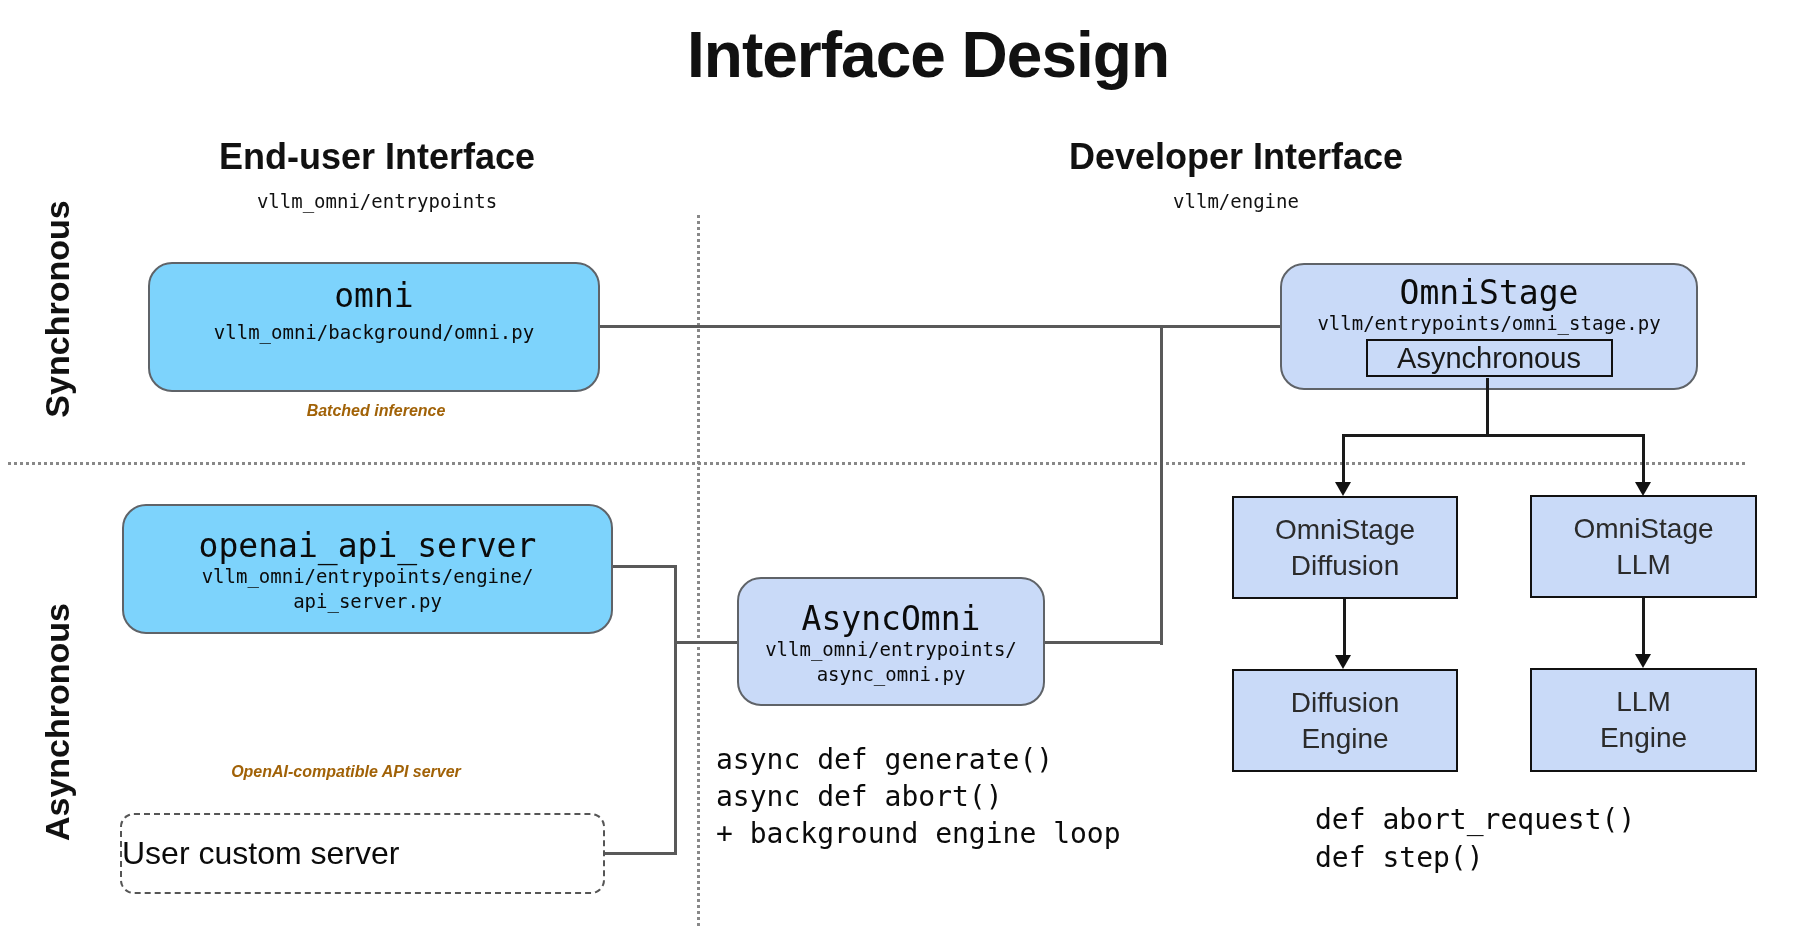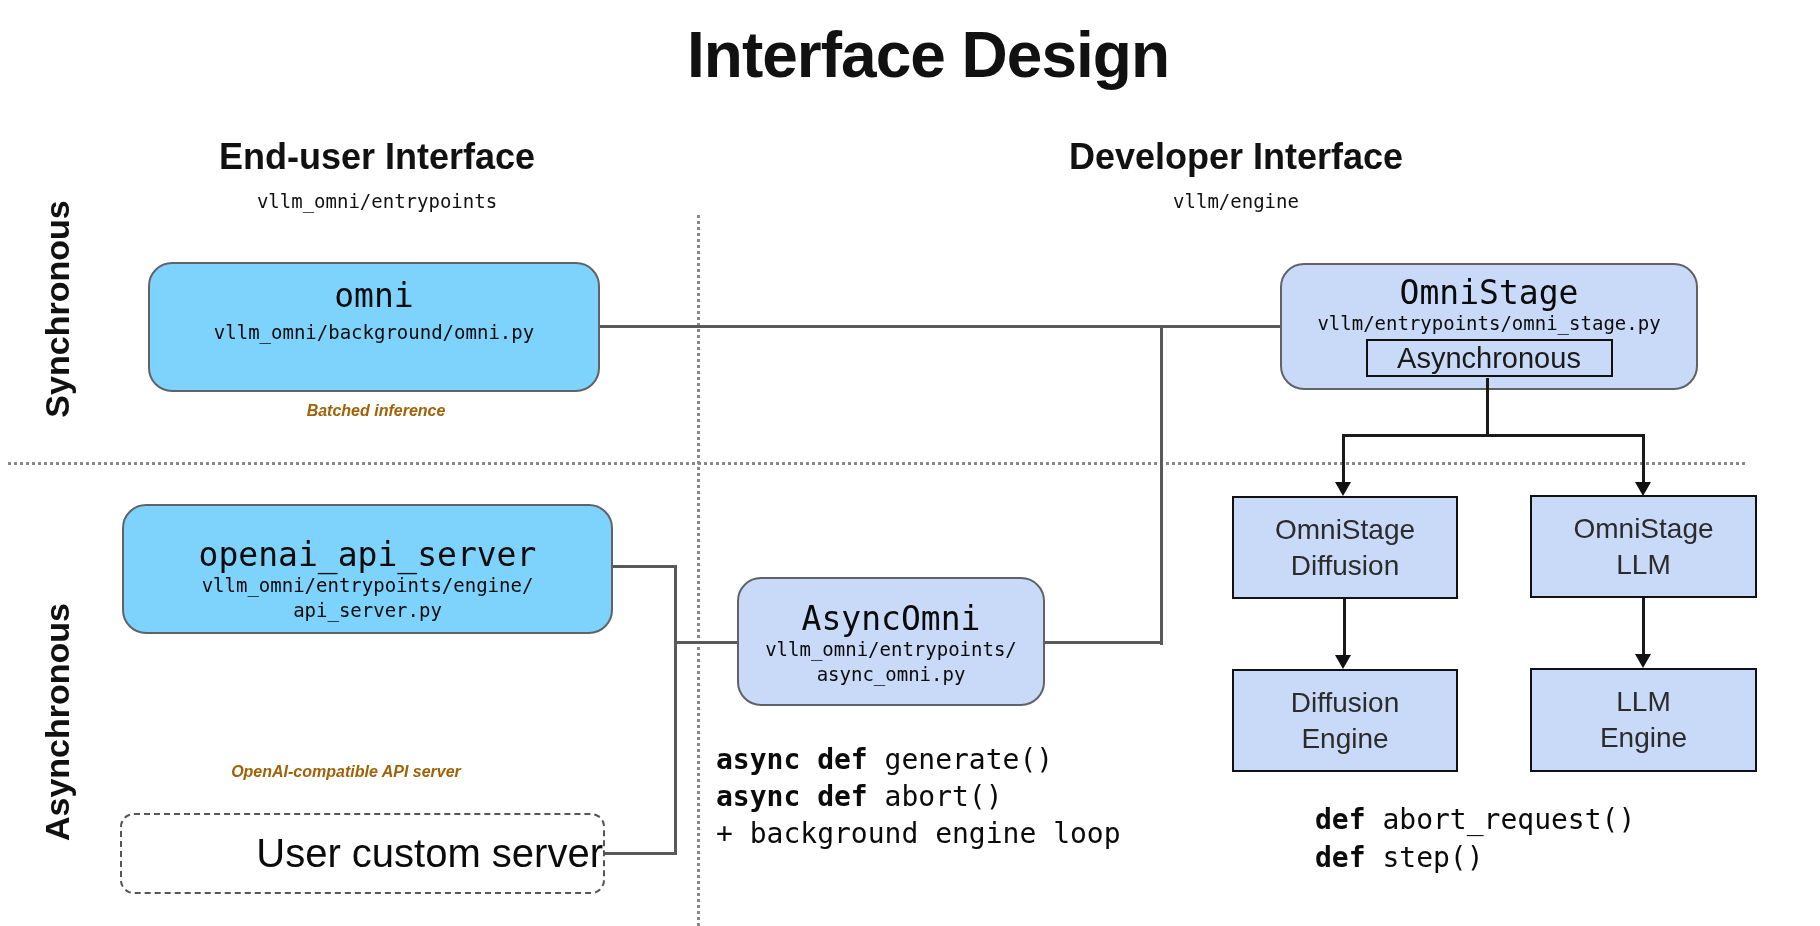--- a/index.html
+++ b/index.html
@@ -20,39 +20,39 @@
             align-items:center;box-sizing:border-box;}
   .green{background:#7dd3fc;}
   .blue{background:#c9daf8;}
   .box-title{font-family:"DejaVu Sans Mono",monospace;font-size:33px;font-weight:500;line-height:36px;color:#0b0b0b;}
   .box-path{font-family:"DejaVu Sans Mono",monospace;font-size:19px;line-height:25px;color:#0b0b0b;}
   .rectbox{background:#c9daf8;border:2.5px solid #111;box-sizing:border-box;display:flex;
            flex-direction:column;align-items:center;justify-content:center;
            font-size:28px;line-height:36px;color:#2b2b2b;}
   .innerbox{border:2px solid #111;background:transparent;display:flex;align-items:center;justify-content:center;
             font-family:"Liberation Sans",sans-serif;font-size:29px;font-weight:500;color:#1a1a1a;box-sizing:border-box;}
-  .dashedbox{border:2.5px dashed #555;border-radius:14px;display:flex;align-items:center;justify-content:flex-end;
-             font-size:40px;font-weight:500;color:#0b0b0b;box-sizing:border-box;background:#fff;}
+  .dashedbox{border:2.5px dashed #555;border-radius:14px;display:flex;align-items:center;justify-content:flex-start;
+             font-size:32px;font-weight:500;color:#0b0b0b;box-sizing:border-box;background:#fff;}
 
   
   .caption{font-size:16px;font-style:italic;font-weight:600;color:#a16207;}
 
   
   .h-line{height:3px;background:#595959;}
   .v-line{width:3px;background:#595959;}
   .h-line.black{background:#1a1a1a;height:2.5px;}
   .v-line.black{background:#1a1a1a;width:2.5px;}
   .v-dotted{width:0;border-left:3px dotted #888;}
   .h-dotted{height:0;border-top:3px dotted #888;}
   .arrow-down{width:0;height:0;border-left:8.5px solid transparent;border-right:8.5px solid transparent;
               border-top:14px solid #111;}
 
   
   .code-line{font-family:"DejaVu Sans Mono",monospace;font-size:28px;line-height:37px;color:#0b0b0b;white-space:pre;}
-  .code-line .kw{font-weight:700;}
+  .code-line .kw{font-weight:400;}
 </style>
 </head>
 <body>
 
 <div id="stage">
 
   <div class="abs center main-title" style="left:528px;top:18px;width:800px;">Interface Design</div>
 
   <div class="abs center sec-head" style="left:127px;top:136px;width:500px;">End-user Interface</div>
   <div class="abs center sec-sub" style="left:127px;top:184px;width:500px;">vllm_omni/entrypoints</div>
@@ -75,21 +75,21 @@
   <div class="abs v-line" style="left:674px;top:565px;height:290px;"></div>
   <div class="abs h-line" style="left:600px;top:852px;width:77px;"></div>
   <div class="abs h-line" style="left:677px;top:641px;width:60px;"></div>
 
   <div class="abs roundbox green" style="left:148px;top:262px;width:452px;height:130px;padding-top:14px;">
     <div class="box-title">omni</div>
     <div class="box-path" style="margin-top:6px;">vllm_omni/background/omni.py</div>
   </div>
   <div class="abs center caption" style="left:150px;top:402px;width:452px;">Batched inference</div>
 
-  <div class="abs roundbox green" style="left:122px;top:504px;width:491px;height:130px;padding-top:22px;justify-content:center;">
+  <div class="abs roundbox green" style="left:122px;top:504px;width:491px;height:130px;padding-top:22px;">
     <div class="box-title">openai_api_server</div>
     <div class="box-path">vllm_omni/entrypoints/engine/</div>
     <div class="box-path">api_server.py</div>
   </div>
 
   <div class="abs center caption" style="left:96px;top:763px;width:500px;font-weight:700;">OpenAI-compatible API server</div>
 
   <div class="abs dashedbox" style="left:120px;top:813px;width:485px;height:81px;">
     <span>User custom server</span>
   </div>

